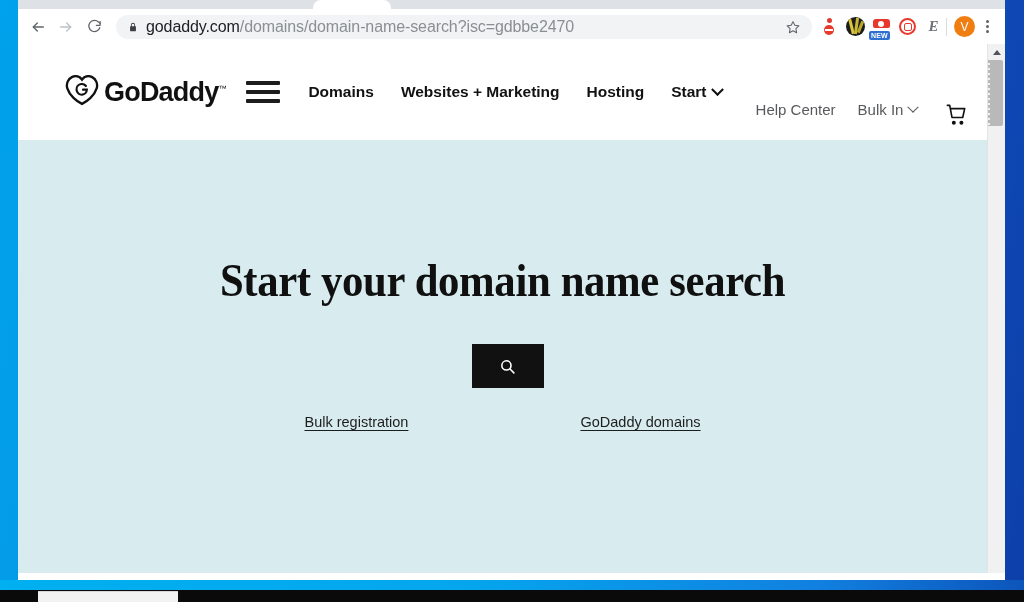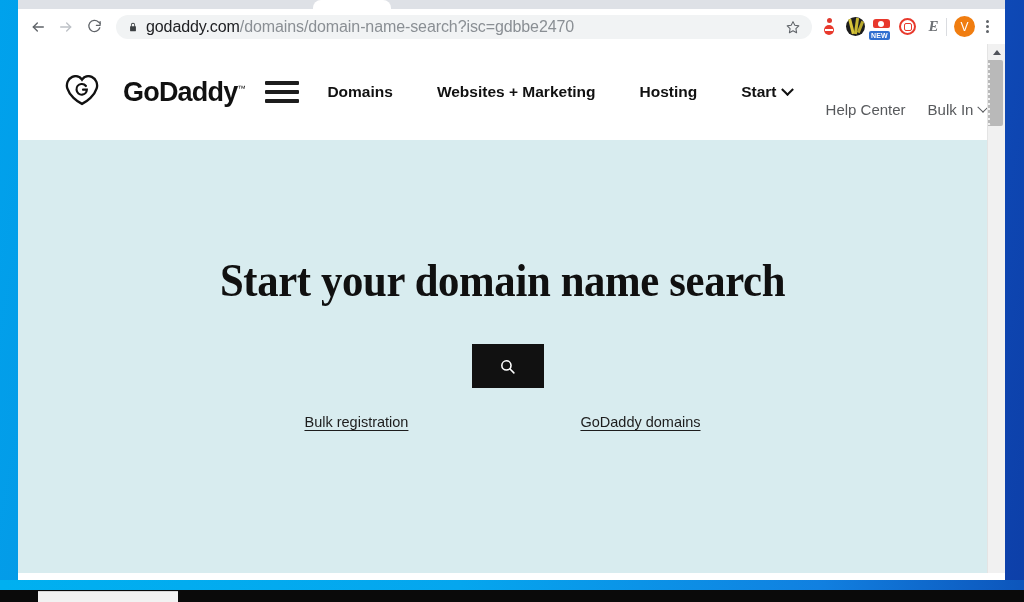--- a/index.html
+++ b/index.html
@@ -267,21 +267,21 @@
     align-items: center;
     flex: 0 0 auto;
     margin-right: 20px;
   }
   #logo-mark { width: 36px; height: 34px; flex: 0 0 auto; }
   #logo-text {
     font-size: 27px;
     font-weight: bold;
     color: #111111;
     letter-spacing: -0.8px;
-    margin-left: 23px;
+    margin-left: 4px;
     font-family: "Liberation Sans", sans-serif;
   }
   #logo-tm {
     font-size: 8px;
     color: #111111;
     align-self: flex-start;
     margin-top: 9px;
   }
 
   #hamburger {
@@ -293,21 +293,21 @@
   #hamburger span {
     display: block;
     height: 4px;
     background: #1d1d1d;
     border-radius: 1px;
   }
 
   #main-nav {
     display: flex;
     align-items: flex-end;
-    gap: 44px;
+    gap: 27px;
     flex: 0 0 auto;
   }
   .nav-item {
     font-size: 15.5px;
     font-weight: bold;
     color: #111111;
     white-space: nowrap;
     display: flex;
     align-items: center;
     gap: 6px;

